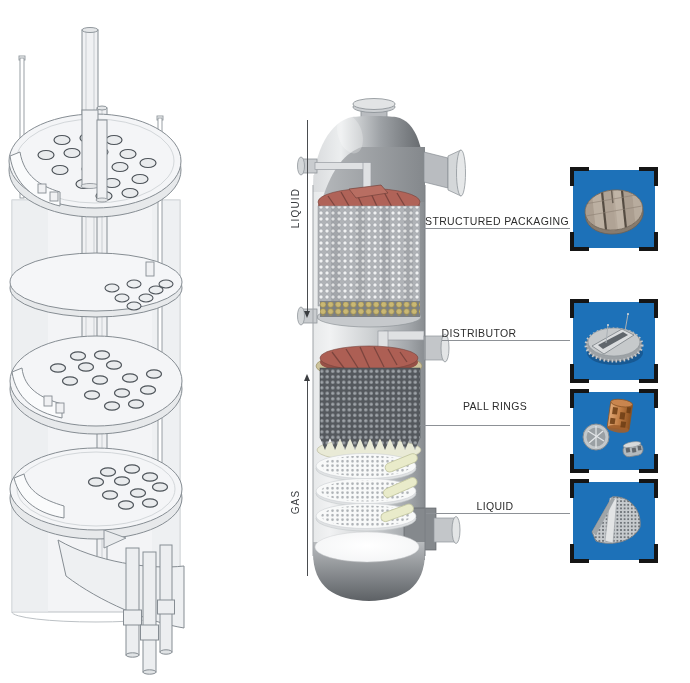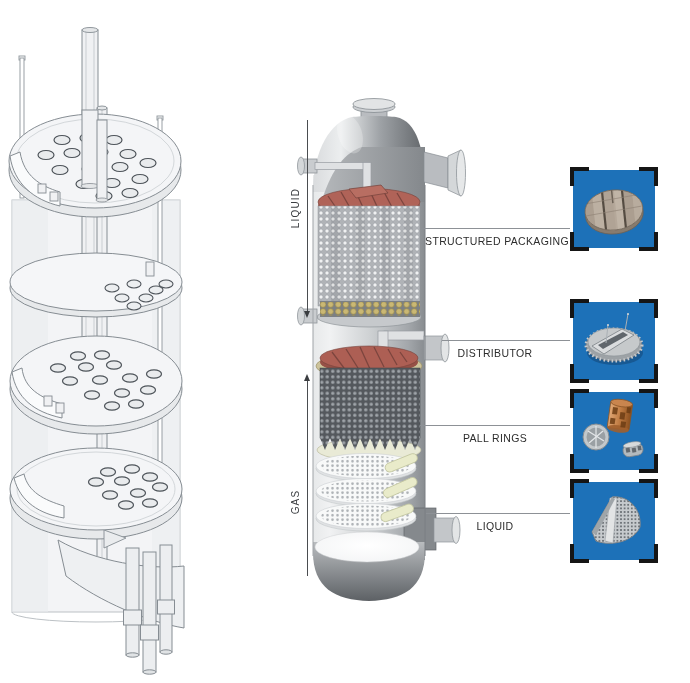--- a/index.html
+++ b/index.html
@@ -16,21 +16,21 @@
   .fa-head.down{border-top:7px solid #3a3d40;bottom:0;left:14px;}
   .fa-head.up{border-bottom:7px solid #3a3d40;top:0;left:14px;}
   .fa-text{
     position:absolute;font-size:10px;letter-spacing:1.2px;color:#3a3d40;
     white-space:nowrap;transform:translate(-50%,-50%) rotate(-90deg);
   }
 
   
   .annot-label{
     position:absolute;width:150px;text-align:center;font-size:10.5px;
-    letter-spacing:.35px;color:#2d2d2d;margin-top:20px;
+    letter-spacing:.35px;color:#2d2d2d;
   }
   .leader{position:absolute;height:1px;background:#8d9196;}
 
   
   .thumb{position:absolute;left:570px;width:88px;height:84px;}
   .thumb-bg{position:absolute;left:3px;top:3px;right:3px;bottom:3px;background:#1d71b8;}
   .thumb-art{position:absolute;left:6px;top:6px;}
   .cmark{position:absolute;width:15px;height:15px;}
   .cmark.tl{left:0;top:0;border-left:4px solid #151515;border-top:4px solid #151515;}
   .cmark.tr{right:0;top:0;border-right:4px solid #151515;border-top:4px solid #151515;}
@@ -347,24 +347,24 @@
 </div>
 <div class="flow-arrow" style="left:290px;top:374px;height:202px">
   <span class="fa-line" style="top:7px;height:195px"></span>
   <span class="fa-head up"></span>
   <span class="fa-text" style="left:5px;top:128px">GAS</span>
 </div>
 
 <span class="annot-label" style="left:422px;top:215px">STRUCTURED PACKAGING</span>
 <span class="leader" style="left:421px;top:228px;width:149px"></span>
 
-<span class="annot-label" style="left:420px;top:327px">DISTRIBUTOR</span>
+<span class="annot-label" style="left:404px;top:327px">DISTRIBUTOR</span>
 <span class="leader" style="left:442px;top:340px;width:128px"></span>
 
-<span class="annot-label" style="left:420px;top:412px">PALL RINGS</span>
+<span class="annot-label" style="left:420px;top:400px">PALL RINGS</span>
 <span class="leader" style="left:420px;top:425px;width:150px"></span>
 
 <span class="annot-label" style="left:420px;top:500px">LIQUID</span>
 <span class="leader" style="left:426px;top:513px;width:144px"></span>
 
 <div class="thumb" style="top:167px">
   <div class="thumb-bg"></div>
   <svg class="thumb-art" width="76" height="72" viewBox="0 0 76 72">
     <defs>
         <clipPath id="cpT1">

